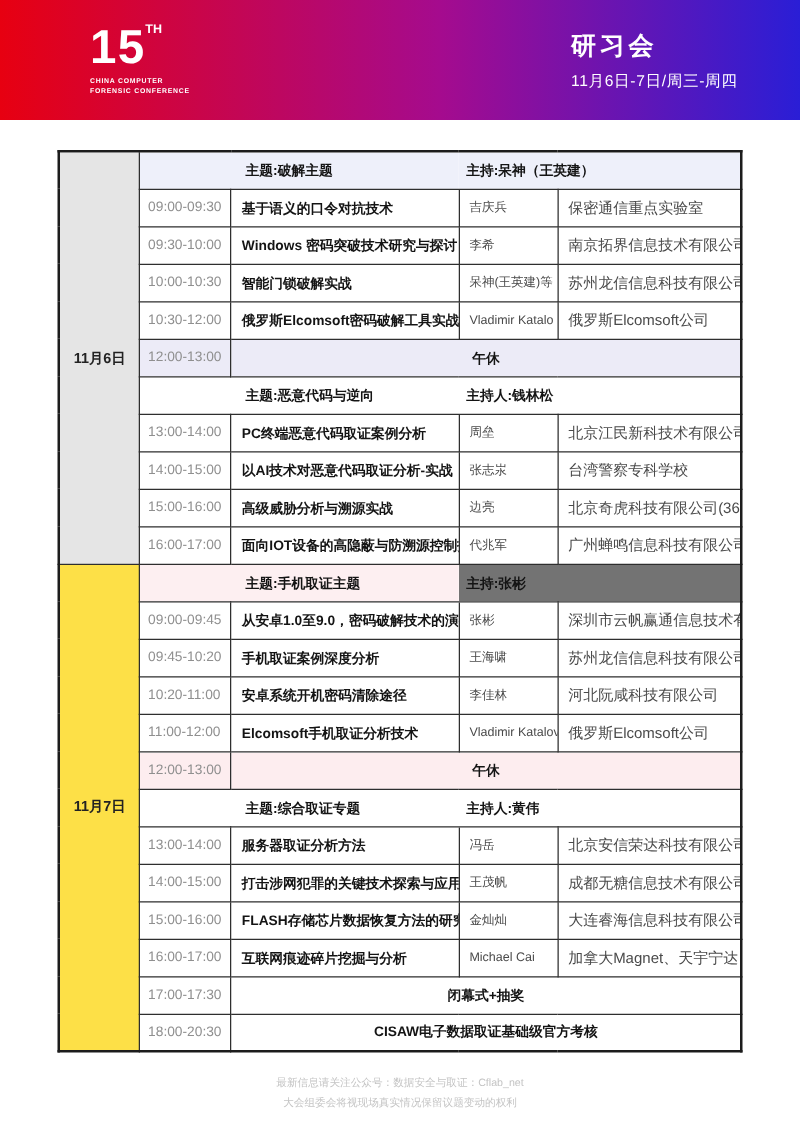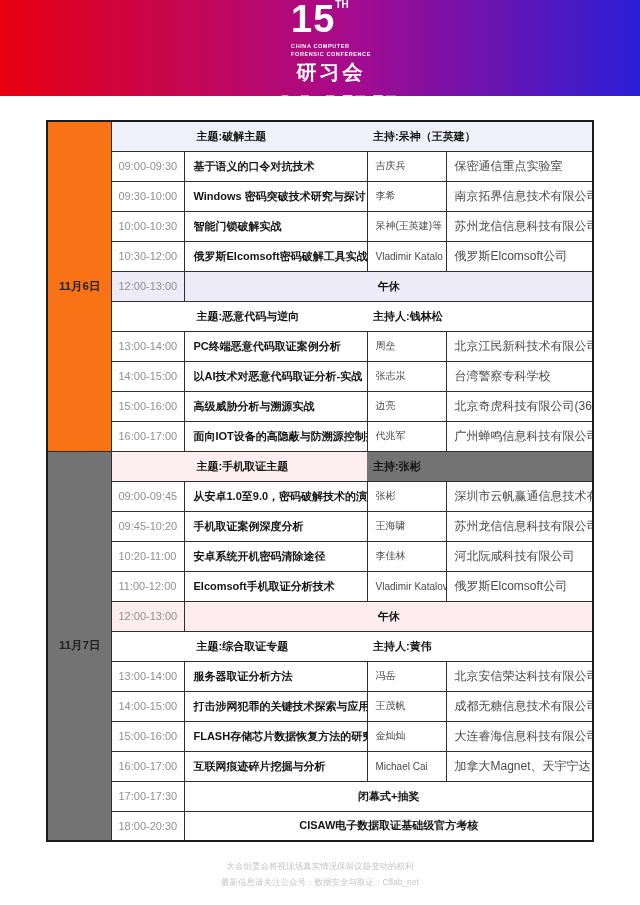--- a/index.html
+++ b/index.html
@@ -5,27 +5,26 @@
   html,body { margin:0; padding:0; }
   body {
     width:640px; height:905px; background:#ffffff; overflow:hidden;
     font-family:"Liberation Sans","DejaVu Sans",sans-serif;
   }
   
   .banner {
     height:96px; box-sizing:border-box;
     display:flex; justify-content:space-between; align-items:center;
     padding:0 50px 0 72px;
-    flex-direction:column;
   }
   .logo { color:#fff; line-height:1; }
   .logo-num { font-size:38px; font-weight:bold; letter-spacing:1px; }
   .logo-suffix { font-size:10px; font-weight:bold; vertical-align:top; }
   .logo-caption { margin-top:4px; font-size:5.5px; font-weight:bold; letter-spacing:0.6px; line-height:1.5; }
-  .banner-right { text-align:center; color:#fff; }
+  .banner-right { text-align:left; color:#fff; }
   .banner-title { font-size:20px; font-weight:bold; letter-spacing:3px; }
   .banner-sub { font-size:12.5px; margin-top:7px; letter-spacing:0.5px; }
   
   table.schedule {
     width:546px; margin:24px auto 0 auto;
     border-collapse:collapse; table-layout:fixed;
     border:2px solid #1c1c1c;
   }
   td {
     border:1px solid #2e2e2e; height:30px; box-sizing:border-box;
@@ -64,21 +63,21 @@
 <table class="schedule">
   <colgroup>
     <col style="width:65px">
       <col style="width:73px">
       <col style="width:182px">
       <col style="width:79px">
       <col style="width:147px">
   </colgroup>
   <tbody>
       <tr>
-        <td class="day-cell" rowspan="11" style="background: #f97316;">11月6日</td>
+        <td class="day-cell" rowspan="11" style="background: #e5e5e5;">11月6日</td>
         <td class="section-theme" colspan="2" style="background: rgb(238, 240, 250);">主题:破解主题</td>
         <td class="section-host" colspan="2" style="background: rgb(238, 240, 250);">主持:呆神（王英建）</td>
       </tr>
       <tr>
         <td class="time-cell">09:00-09:30</td>
         <td class="title-cell">基于语义的口令对抗技术</td>
         <td class="speaker-cell">吉庆兵</td>
         <td class="org-cell">保密通信重点实验室</td>
       </tr>
       <tr>
@@ -125,21 +124,21 @@
         <td class="speaker-cell">边亮</td>
         <td class="org-cell">北京奇虎科技有限公司(360)</td>
       </tr>
       <tr>
         <td class="time-cell">16:00-17:00</td>
         <td class="title-cell">面向IOT设备的高隐蔽与防溯源控制技术</td>
         <td class="speaker-cell">代兆军</td>
         <td class="org-cell">广州蝉鸣信息科技有限公司</td>
       </tr>
       <tr>
-        <td class="day-cell" rowspan="13" style="background: #737373;">11月7日</td>
+        <td class="day-cell" rowspan="13" style="background: #fde047;">11月7日</td>
         <td class="section-theme" colspan="2" style="background: rgb(253, 239, 241);">主题:手机取证主题</td>
         <td class="section-host" colspan="2" style="background: #737373;">主持:张彬</td>
       </tr>
       <tr>
         <td class="time-cell">09:00-09:45</td>
         <td class="title-cell">从安卓1.0至9.0，密码破解技术的演变</td>
         <td class="speaker-cell">张彬</td>
         <td class="org-cell">深圳市云帆赢通信息技术有限公司</td>
       </tr>
       <tr>
@@ -197,15 +196,15 @@
         <td class="merged-label" colspan="3">闭幕式+抽奖</td>
       </tr>
       <tr>
         <td class="time-cell">18:00-20:30</td>
         <td class="merged-label" colspan="3">CISAW电子数据取证基础级官方考核</td>
       </tr>
     </tbody>
 </table>
 
 <div class="footer">
+  <div>最新信息请关注公众号：数据安全与取证：Cflab_net</div>
   <div>大会组委会将视现场真实情况保留议题变动的权利</div>
-  <div>最新信息请关注公众号：数据安全与取证：Cflab_net</div>
 </div>
 
 </body></html>

